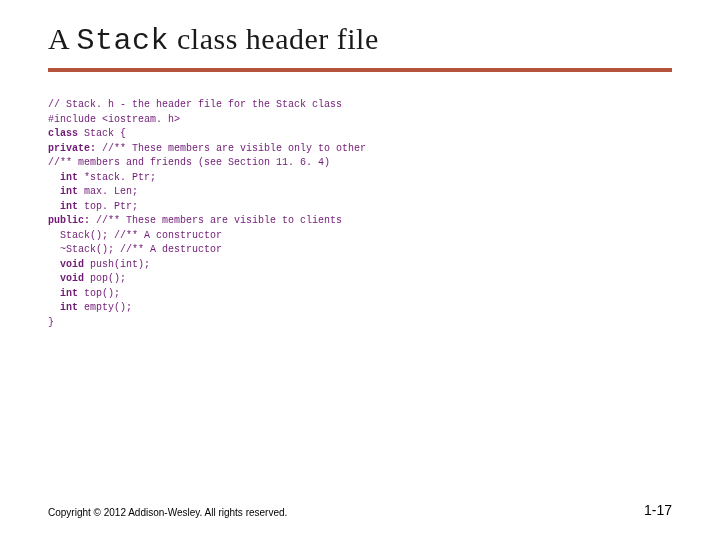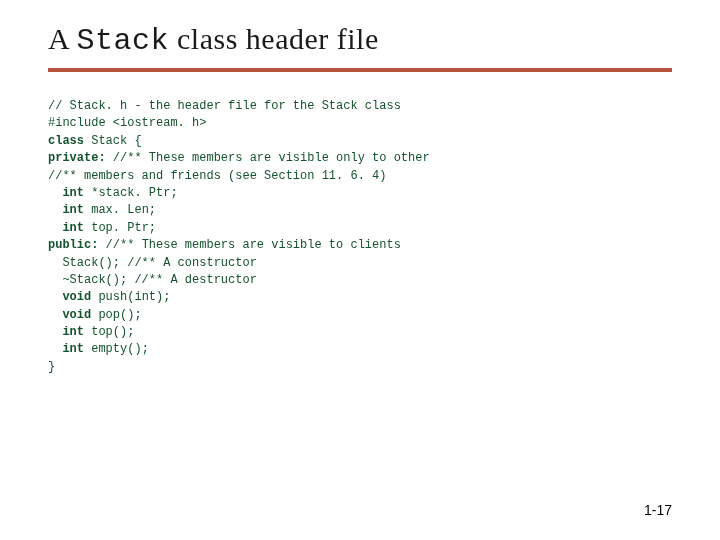--- a/index.html
+++ b/index.html
@@ -30,23 +30,23 @@
   .title .mono {
     font-family: 'Courier New', Courier, monospace;
   }
   .rule {
     height: 4px;
     background: #b5533c;
     margin: 8px 0 26px 0;
   }
   .code {
     font-family: 'Courier New', Courier, monospace;
-    font-size: 12px;
+    font-size: 10px;
     line-height: 1.45;
-    color: #14532d;
+    color: #701a75;
     white-space: pre;
   }
   .code .kw {
     font-weight: bold;
   }
   .footer {
     position: absolute;
     bottom: 22px;
     left: 48px;
     right: 48px;
@@ -79,15 +79,16 @@
 <span class="kw">public:</span><span> //** These members are visible to clients</span>
 <span>  Stack(); //** A constructor</span>
 <span>  ~Stack(); //** A destructor</span>
 <span class="kw">  void</span><span> push(int);</span>
 <span class="kw">  void</span><span> pop();</span>
 <span class="kw">  int</span><span> top();</span>
 <span class="kw">  int</span><span> empty();</span>
 <span>}</span></div>
 
   <div class="footer">
+    <span>Copyright © 2012 Addison-Wesley. All rights reserved.</span>
     <span class="pagenum">1-17</span>
   </div>
 </div>
 
 </body></html>

